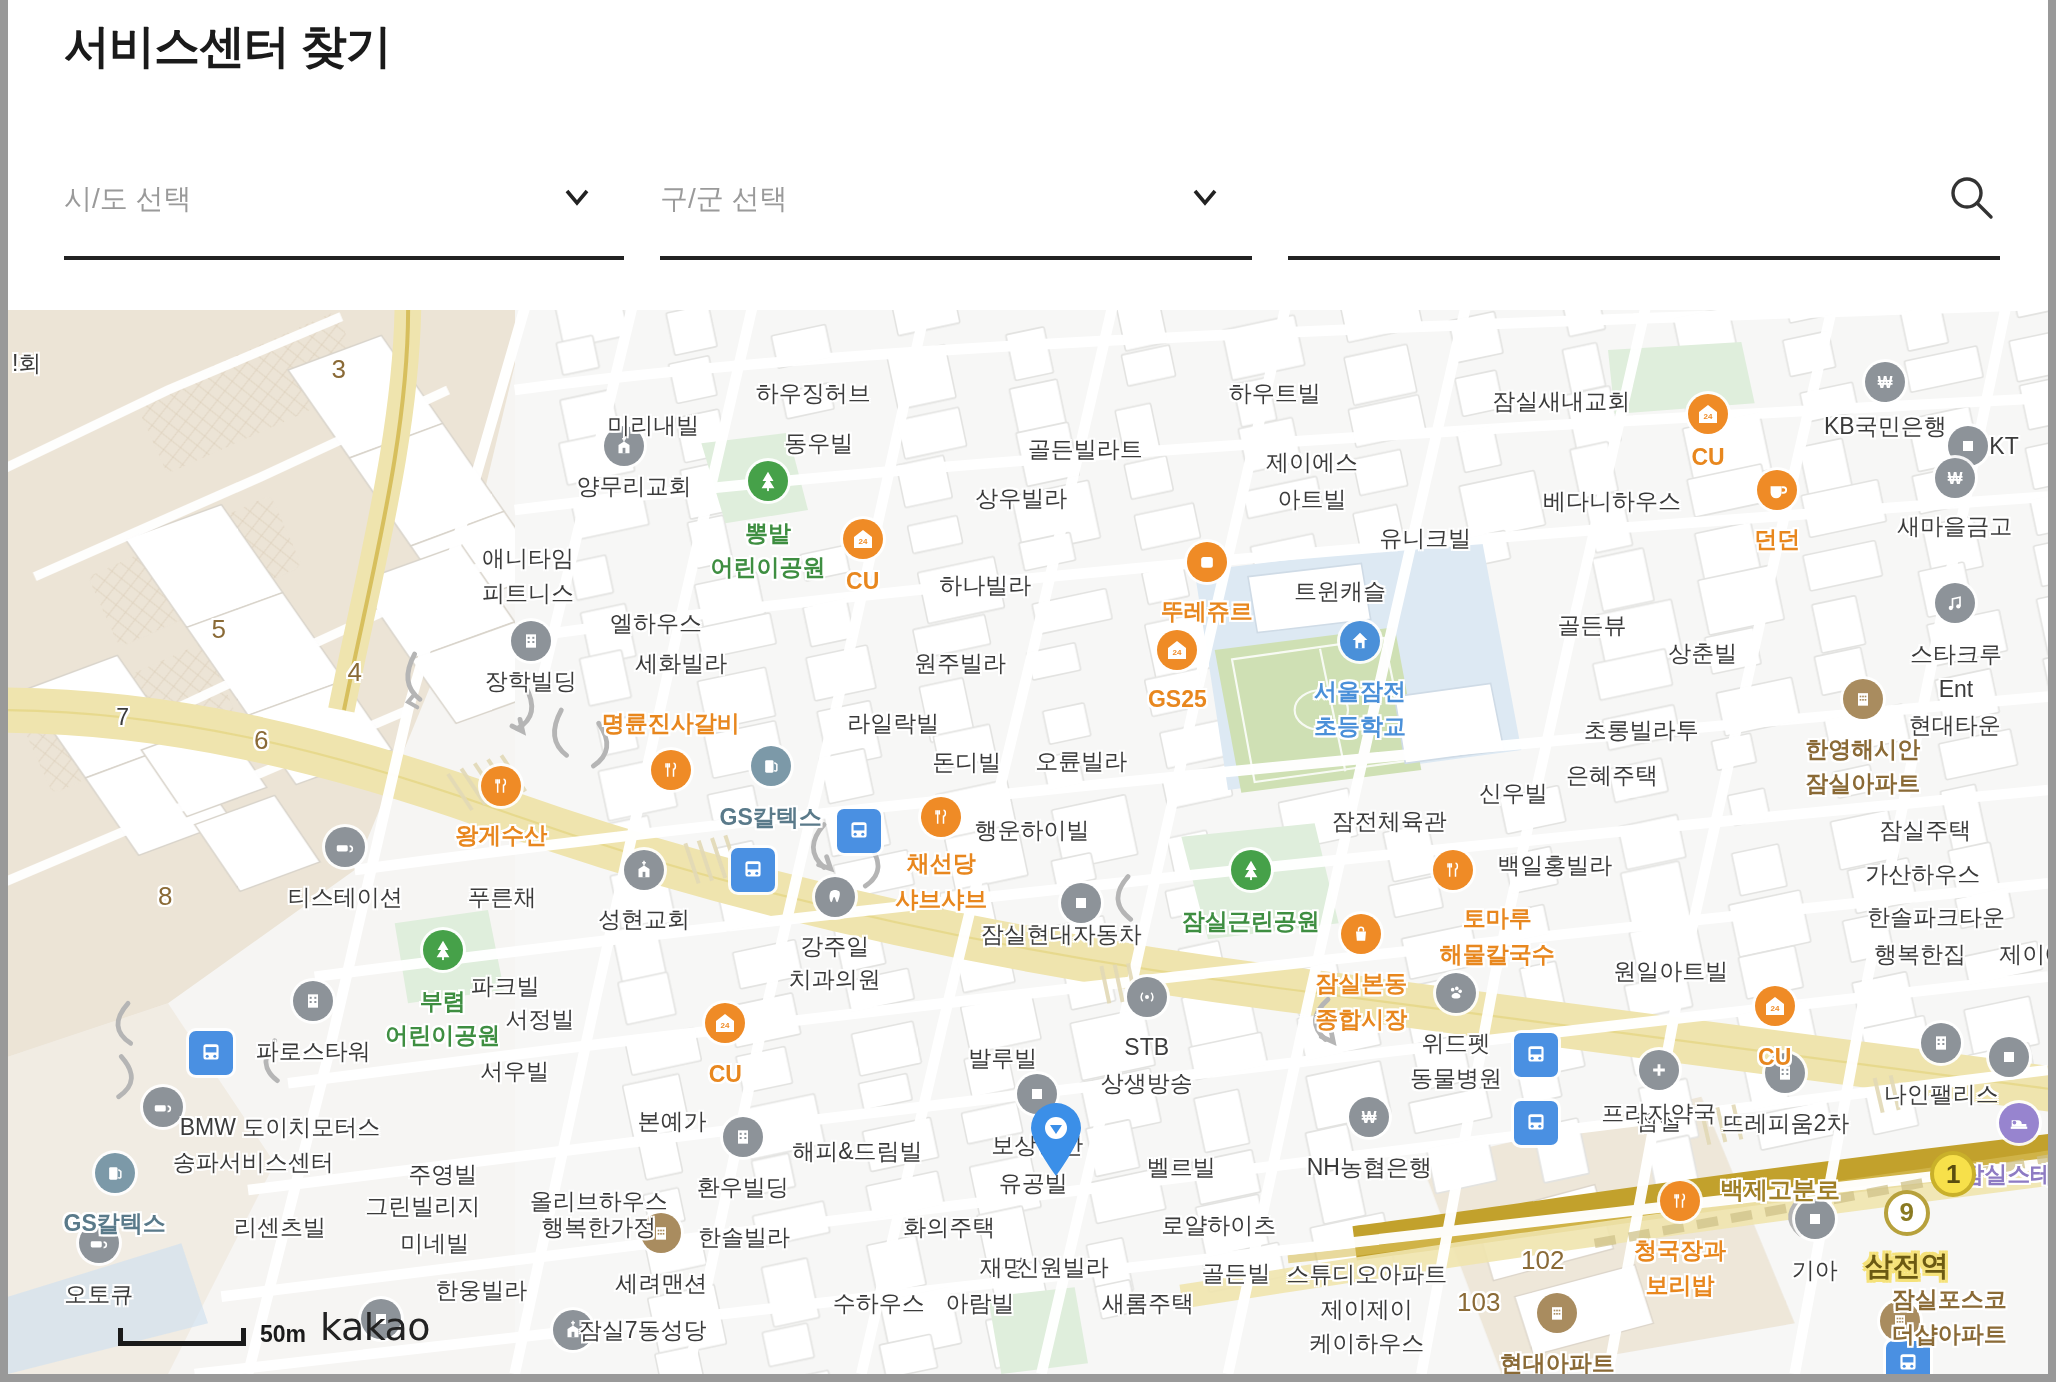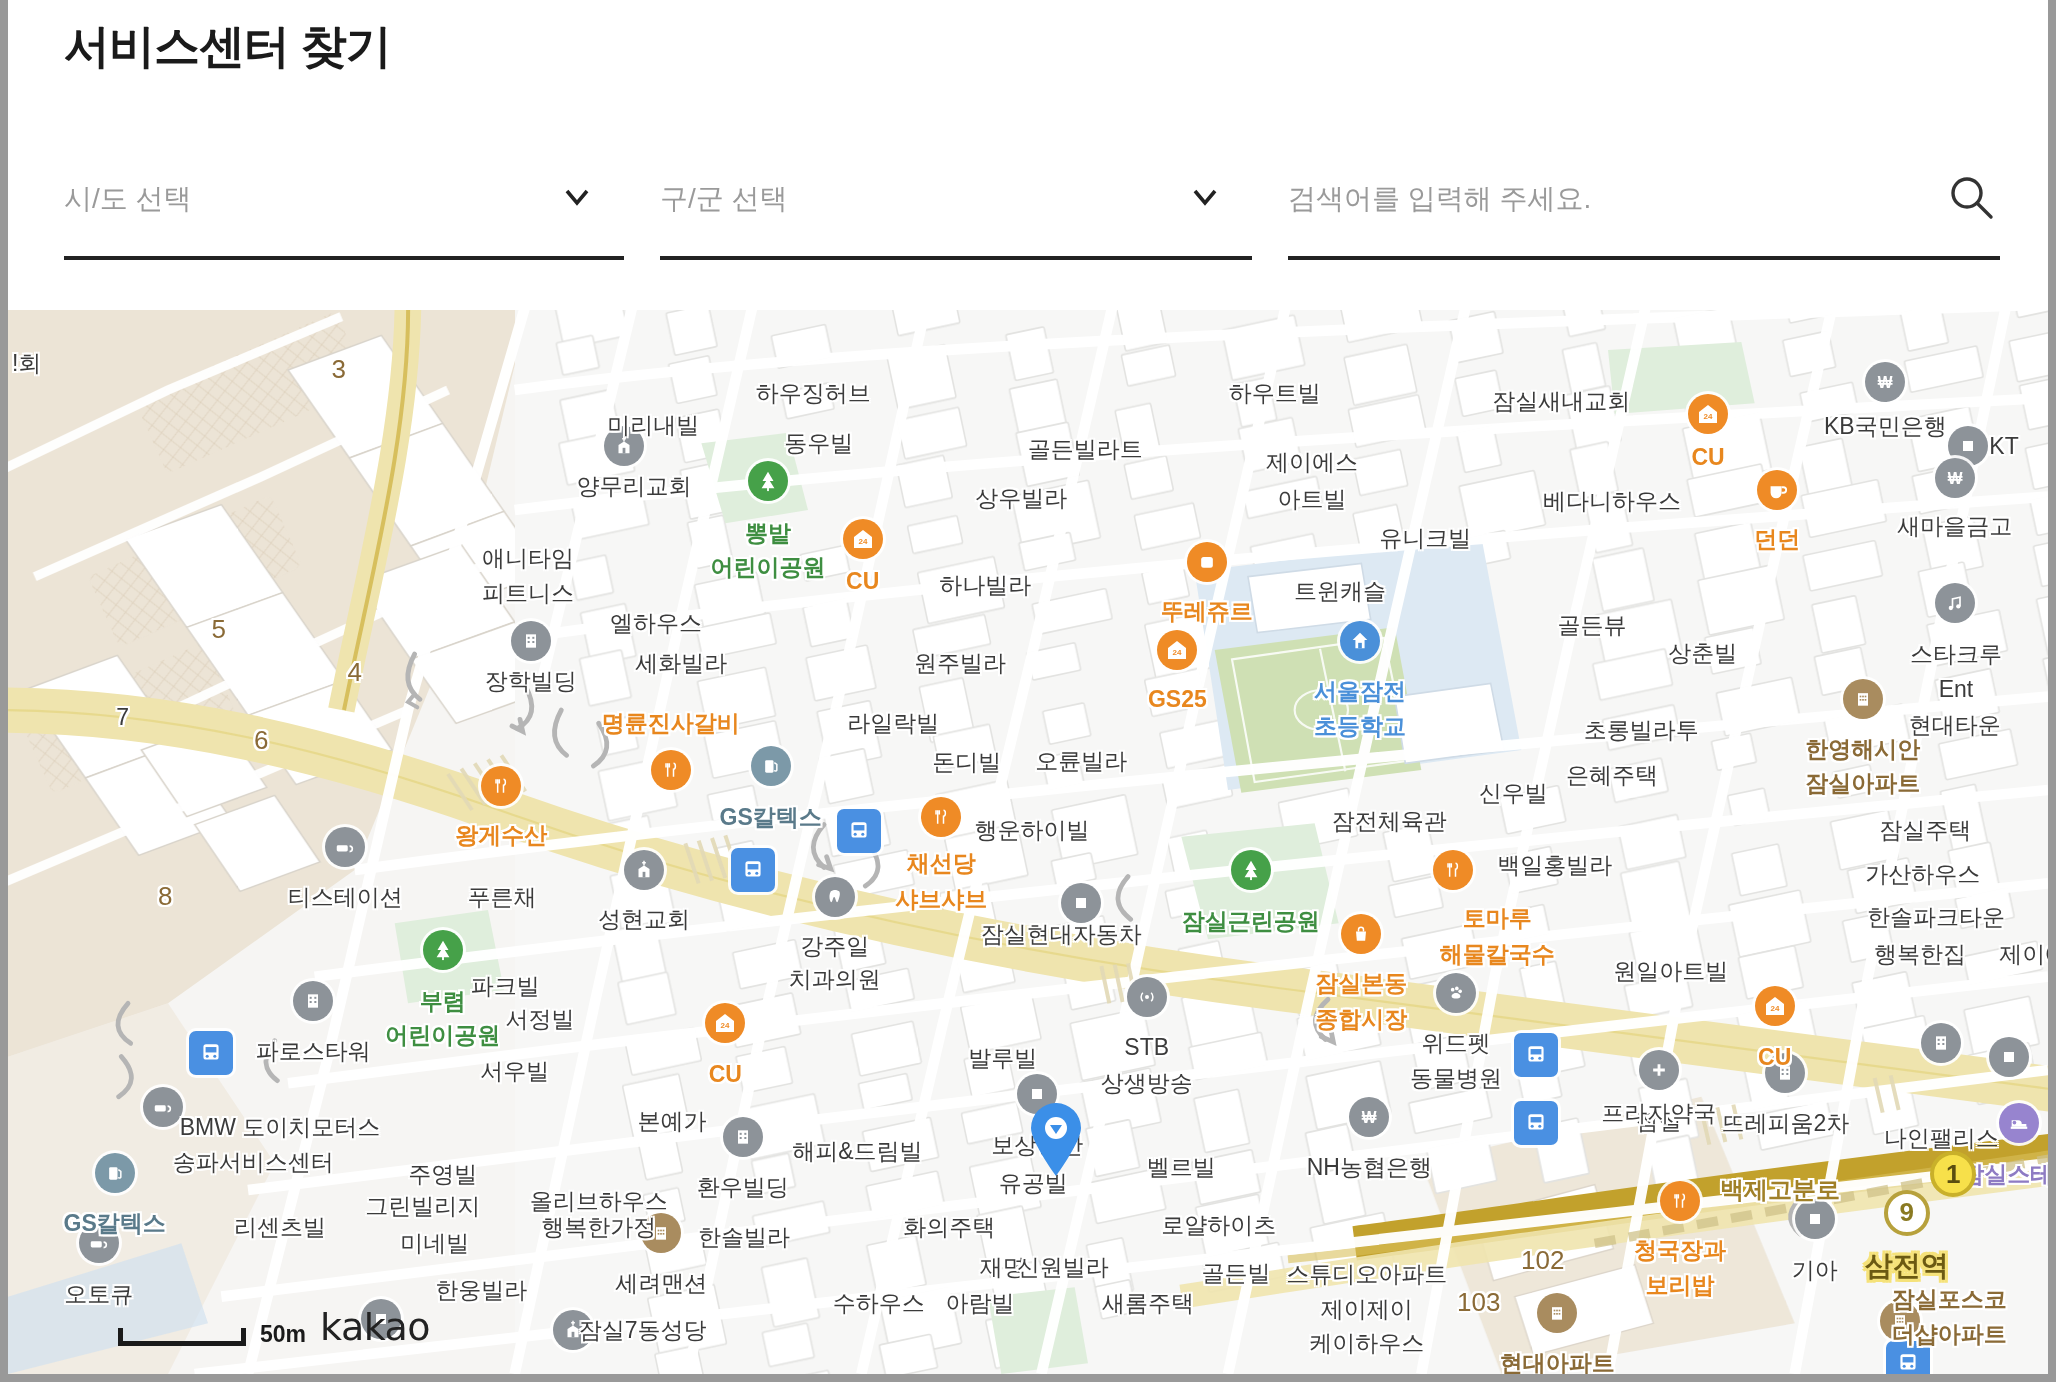--- a/index.html
+++ b/index.html
@@ -191,21 +191,20 @@
     <div class="field field-gugun">
       <span class="field-text">구/군 선택</span>
       <span class="chevron">
         <svg width="30" height="30" viewBox="0 0 30 30">
             <path d="M5 9 L15 21 L25 9" fill="none" stroke="#222" stroke-width="3.6"></path>
           </svg>
       </span>
     </div>
 
     <div class="field field-search">
-      <span class="field-text">검색어를 입력해 주세요.</span>
       <span class="search-icon">
         <svg width="50" height="50" viewBox="0 0 50 50">
           <circle cx="21" cy="21" r="14" fill="none" stroke="#333" stroke-width="3.4"></circle>
           <line x1="31" y1="31" x2="45" y2="45" stroke="#333" stroke-width="3.4" stroke-linecap="round"></line>
         </svg>
       </span>
     </div>
   </div>
 
   <div id="map">
@@ -1071,21 +1070,21 @@
         <div class="maplabel poi" style="left: 1353.33px; top: 709.333px;">종합시장</div>
         <div class="maplabel" style="left: 1138.67px; top: 737.333px;">STB</div>
         <div class="maplabel" style="left: 1138.67px; top: 773.333px;">상생방송</div>
         <div class="maplabel" style="left: 994.667px; top: 748px;">발루빌</div>
         <div class="maplabel" style="left: 1448px; top: 733.333px;">위드펫</div>
         <div class="maplabel" style="left: 1448px; top: 768px;">동물병원</div>
         <div class="maplabel" style="left: 305.333px; top: 741.333px;">파로스타워</div>
         <div class="maplabel" style="left: 506.667px; top: 761.333px;">서우빌</div>
         <div class="maplabel poi" style="left: 717.333px; top: 764px;">CU</div>
         <div class="maplabel poi" style="left: 1766.67px; top: 746.667px;">CU</div>
-        <div class="maplabel" style="left: 1933.33px; top: 784px; margin-top: 44px;">나인팰리스</div>
+        <div class="maplabel" style="left: 1933.33px; top: 784px;">나인팰리스</div>
         <div class="maplabel" style="left: 1650.67px; top: 810.667px;">잠실</div>
         <div class="maplabel" style="left: 1650.67px; top: 803px; text-align: center;">프라자약국</div>
         <div class="maplabel" style="left: 1777.33px; top: 813.333px;">뜨레피움2차</div>
         <div class="maplabel" style="left: 664px; top: 810.667px;">본예가</div>
         <div class="maplabel" style="left: 1029.33px; top: 834.667px;">보상농산</div>
         <div class="maplabel" style="left: 272px; top: 817.333px;">BMW 도이치모터스</div>
         <div class="maplabel" style="left: 245.333px; top: 852px;">송파서비스센터</div>
         <div class="maplabel" style="left: 849.333px; top: 841.333px;">해피&amp;드림빌</div>
         <div class="maplabel" style="left: 1173.33px; top: 857.333px;">벨르빌</div>
         <div class="maplabel" style="left: 1361.33px; top: 857.333px;">NH농협은행</div>

